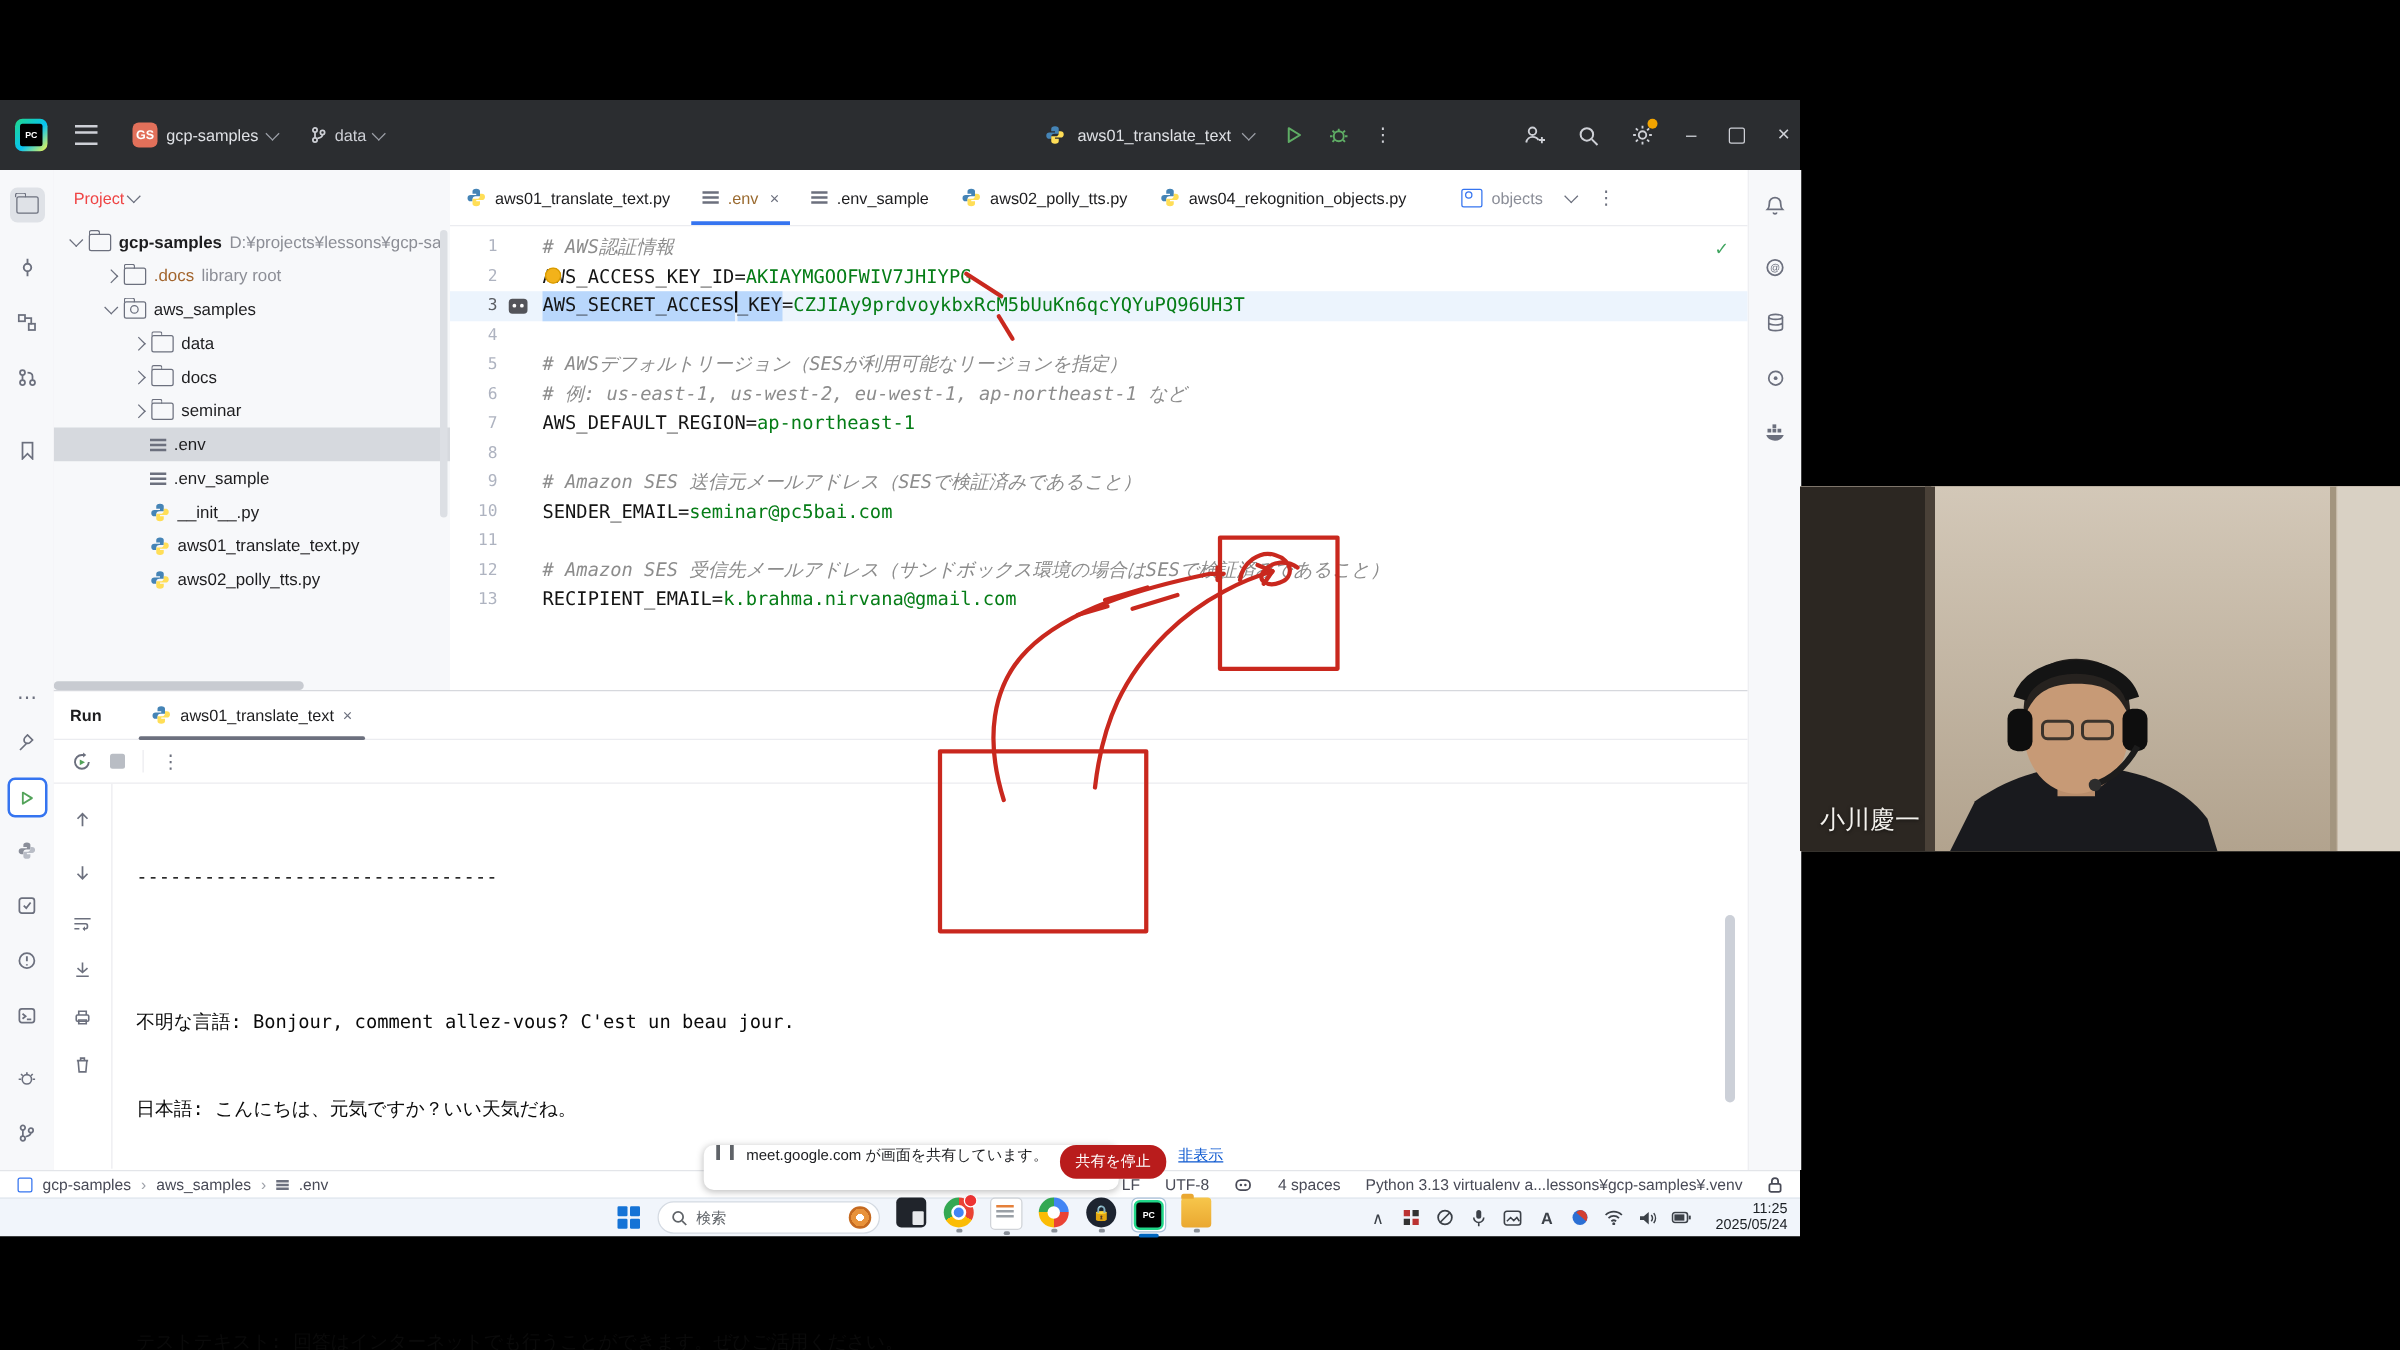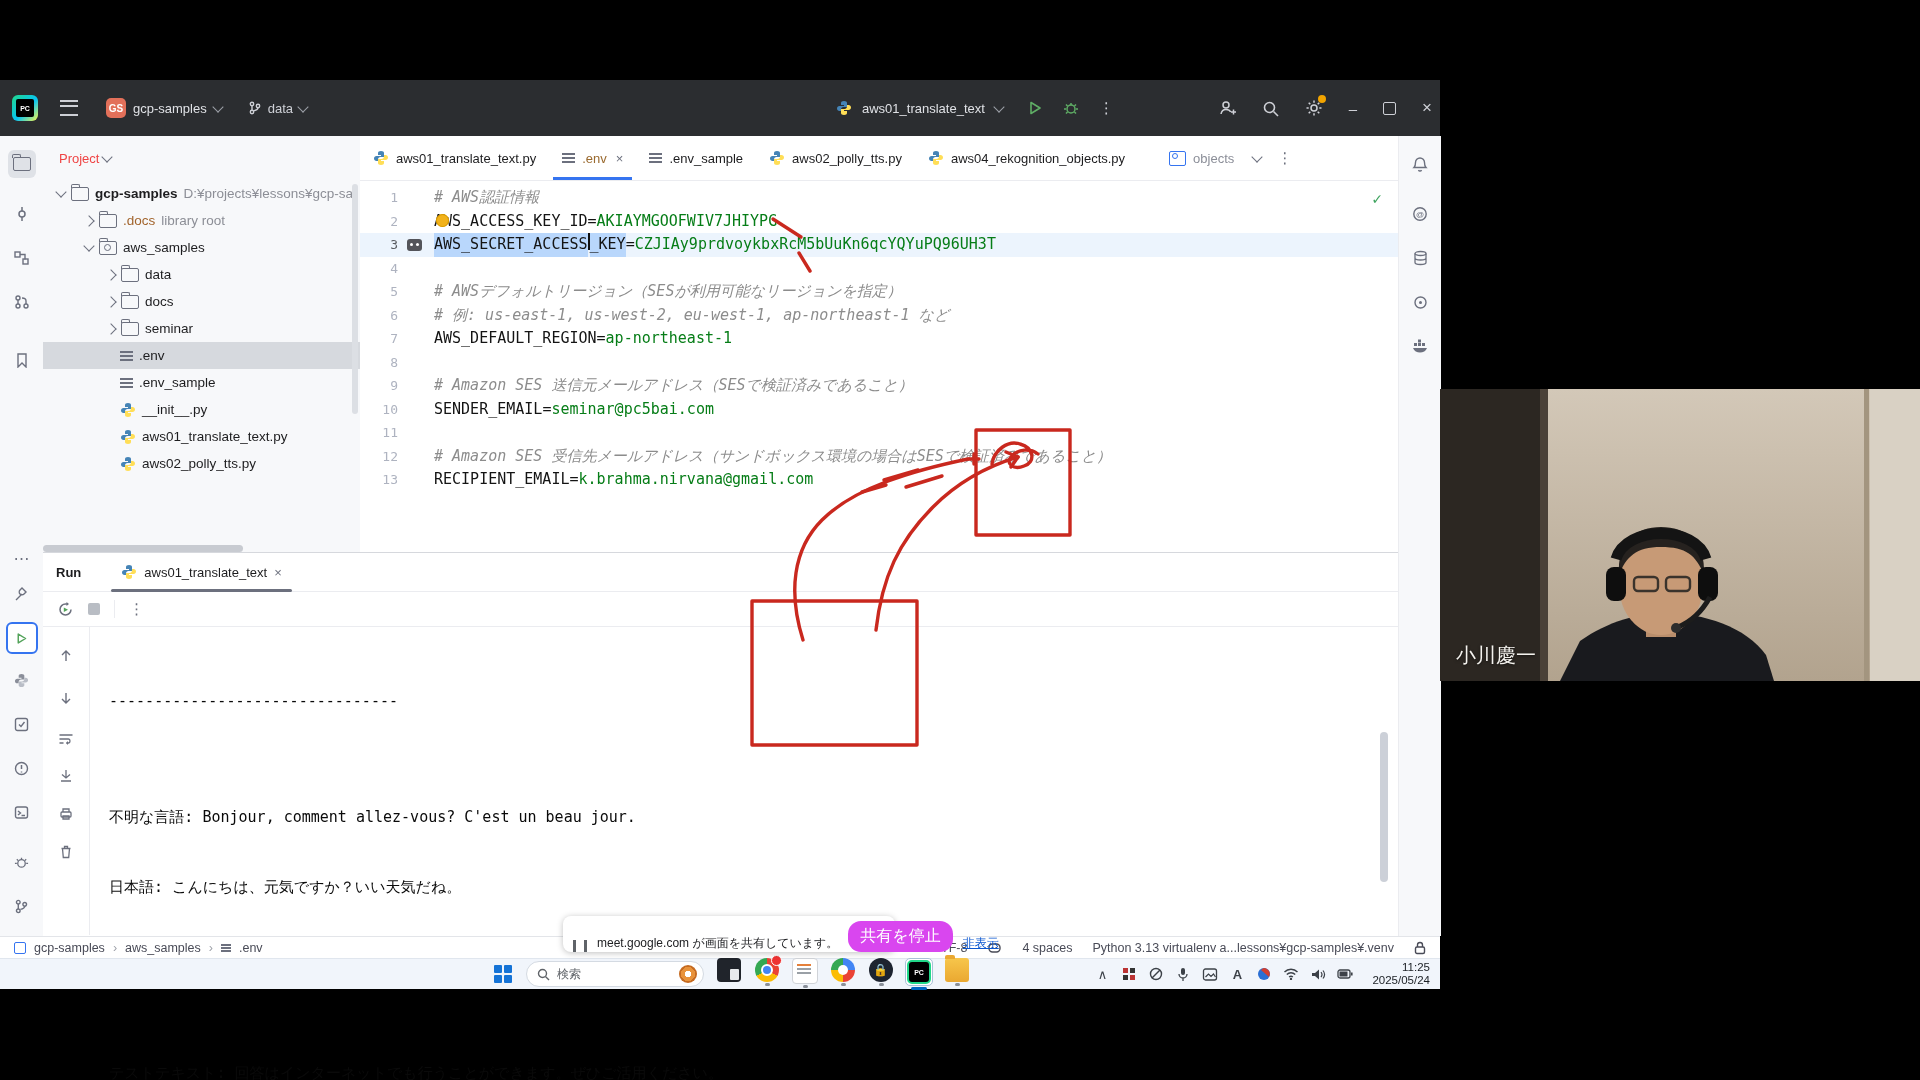--- a/index.html
+++ b/index.html
@@ -127,23 +127,23 @@
   .npdark::after{content:"";position:absolute;right:2px;bottom:2px;width:9px;height:11px;background:#e8eaed;border-radius:1px}
   .notes{background:#fff;border:1px solid #d0d3d8;border-radius:4px;position:relative}
   .notes::after{content:"";position:absolute;left:4px;top:5px;width:14px;height:2px;background:#e5803a;box-shadow:0 4px #9aa0a6,0 8px #9aa0a6}
   .gsphere{border-radius:50%;background:conic-gradient(#4285f4 0 90deg,#ea4335 0 180deg,#fbbc05 0 270deg,#34a853 0 360deg);position:relative}
   .gsphere::after{content:"";position:absolute;left:7px;top:7px;width:10px;height:10px;border-radius:50%;background:#fff}
   .tray{display:flex;align-items:center;gap:11px;margin-left:auto;color:#3c4148;font-size:13px}
   .trayic{width:16px;text-align:center}
   .timeblk{text-align:right;font-size:11.5px;line-height:13px;margin:0 10px 0 8px;color:#1b1f24}
   
   .meet{position:absolute;left:563px;top:836px;width:312px;height:36px;background:#fff;border-radius:8px;
-        box-shadow:0 1px 6px rgba(0,0,0,.25);display:flex;align-items:flex-end;gap:10px;padding:0 10px;z-index:6;font-size:12px;color:#202124}
+        box-shadow:0 1px 6px rgba(0,0,0,.25);display:flex;align-items:flex-start;gap:10px;padding:0 10px;z-index:6;font-size:12px;color:#202124}
   .pausebars{width:8px;height:12px;border-left:3px solid #5f6368;border-right:3px solid #5f6368;flex:none}
-  .stopbtn{background:#d946ef;color:#fff;border-radius:13px;padding:5px 12px;font-size:16px;white-space:nowrap}
+  .stopbtn{background:#b91c1c;color:#fff;border-radius:13px;padding:5px 12px;font-size:12px;white-space:nowrap}
   .hidelink{color:#0b57d0;text-decoration:underline;white-space:nowrap}
   
   .webcam{position:absolute;left:1440px;top:389px;width:480px;height:292px;background:#c7baa9;overflow:hidden;z-index:2}
   .camname{position:absolute;left:16px;bottom:12px;color:#f4f2ee;font-size:20px;text-shadow:0 1px 3px rgba(0,0,0,.6);z-index:3}
   
   .annot{position:absolute;left:0;top:0;width:1920px;height:1080px;z-index:5;pointer-events:none}
   .icon-svg{display:block}
 </style>
 </head>
 <body>

